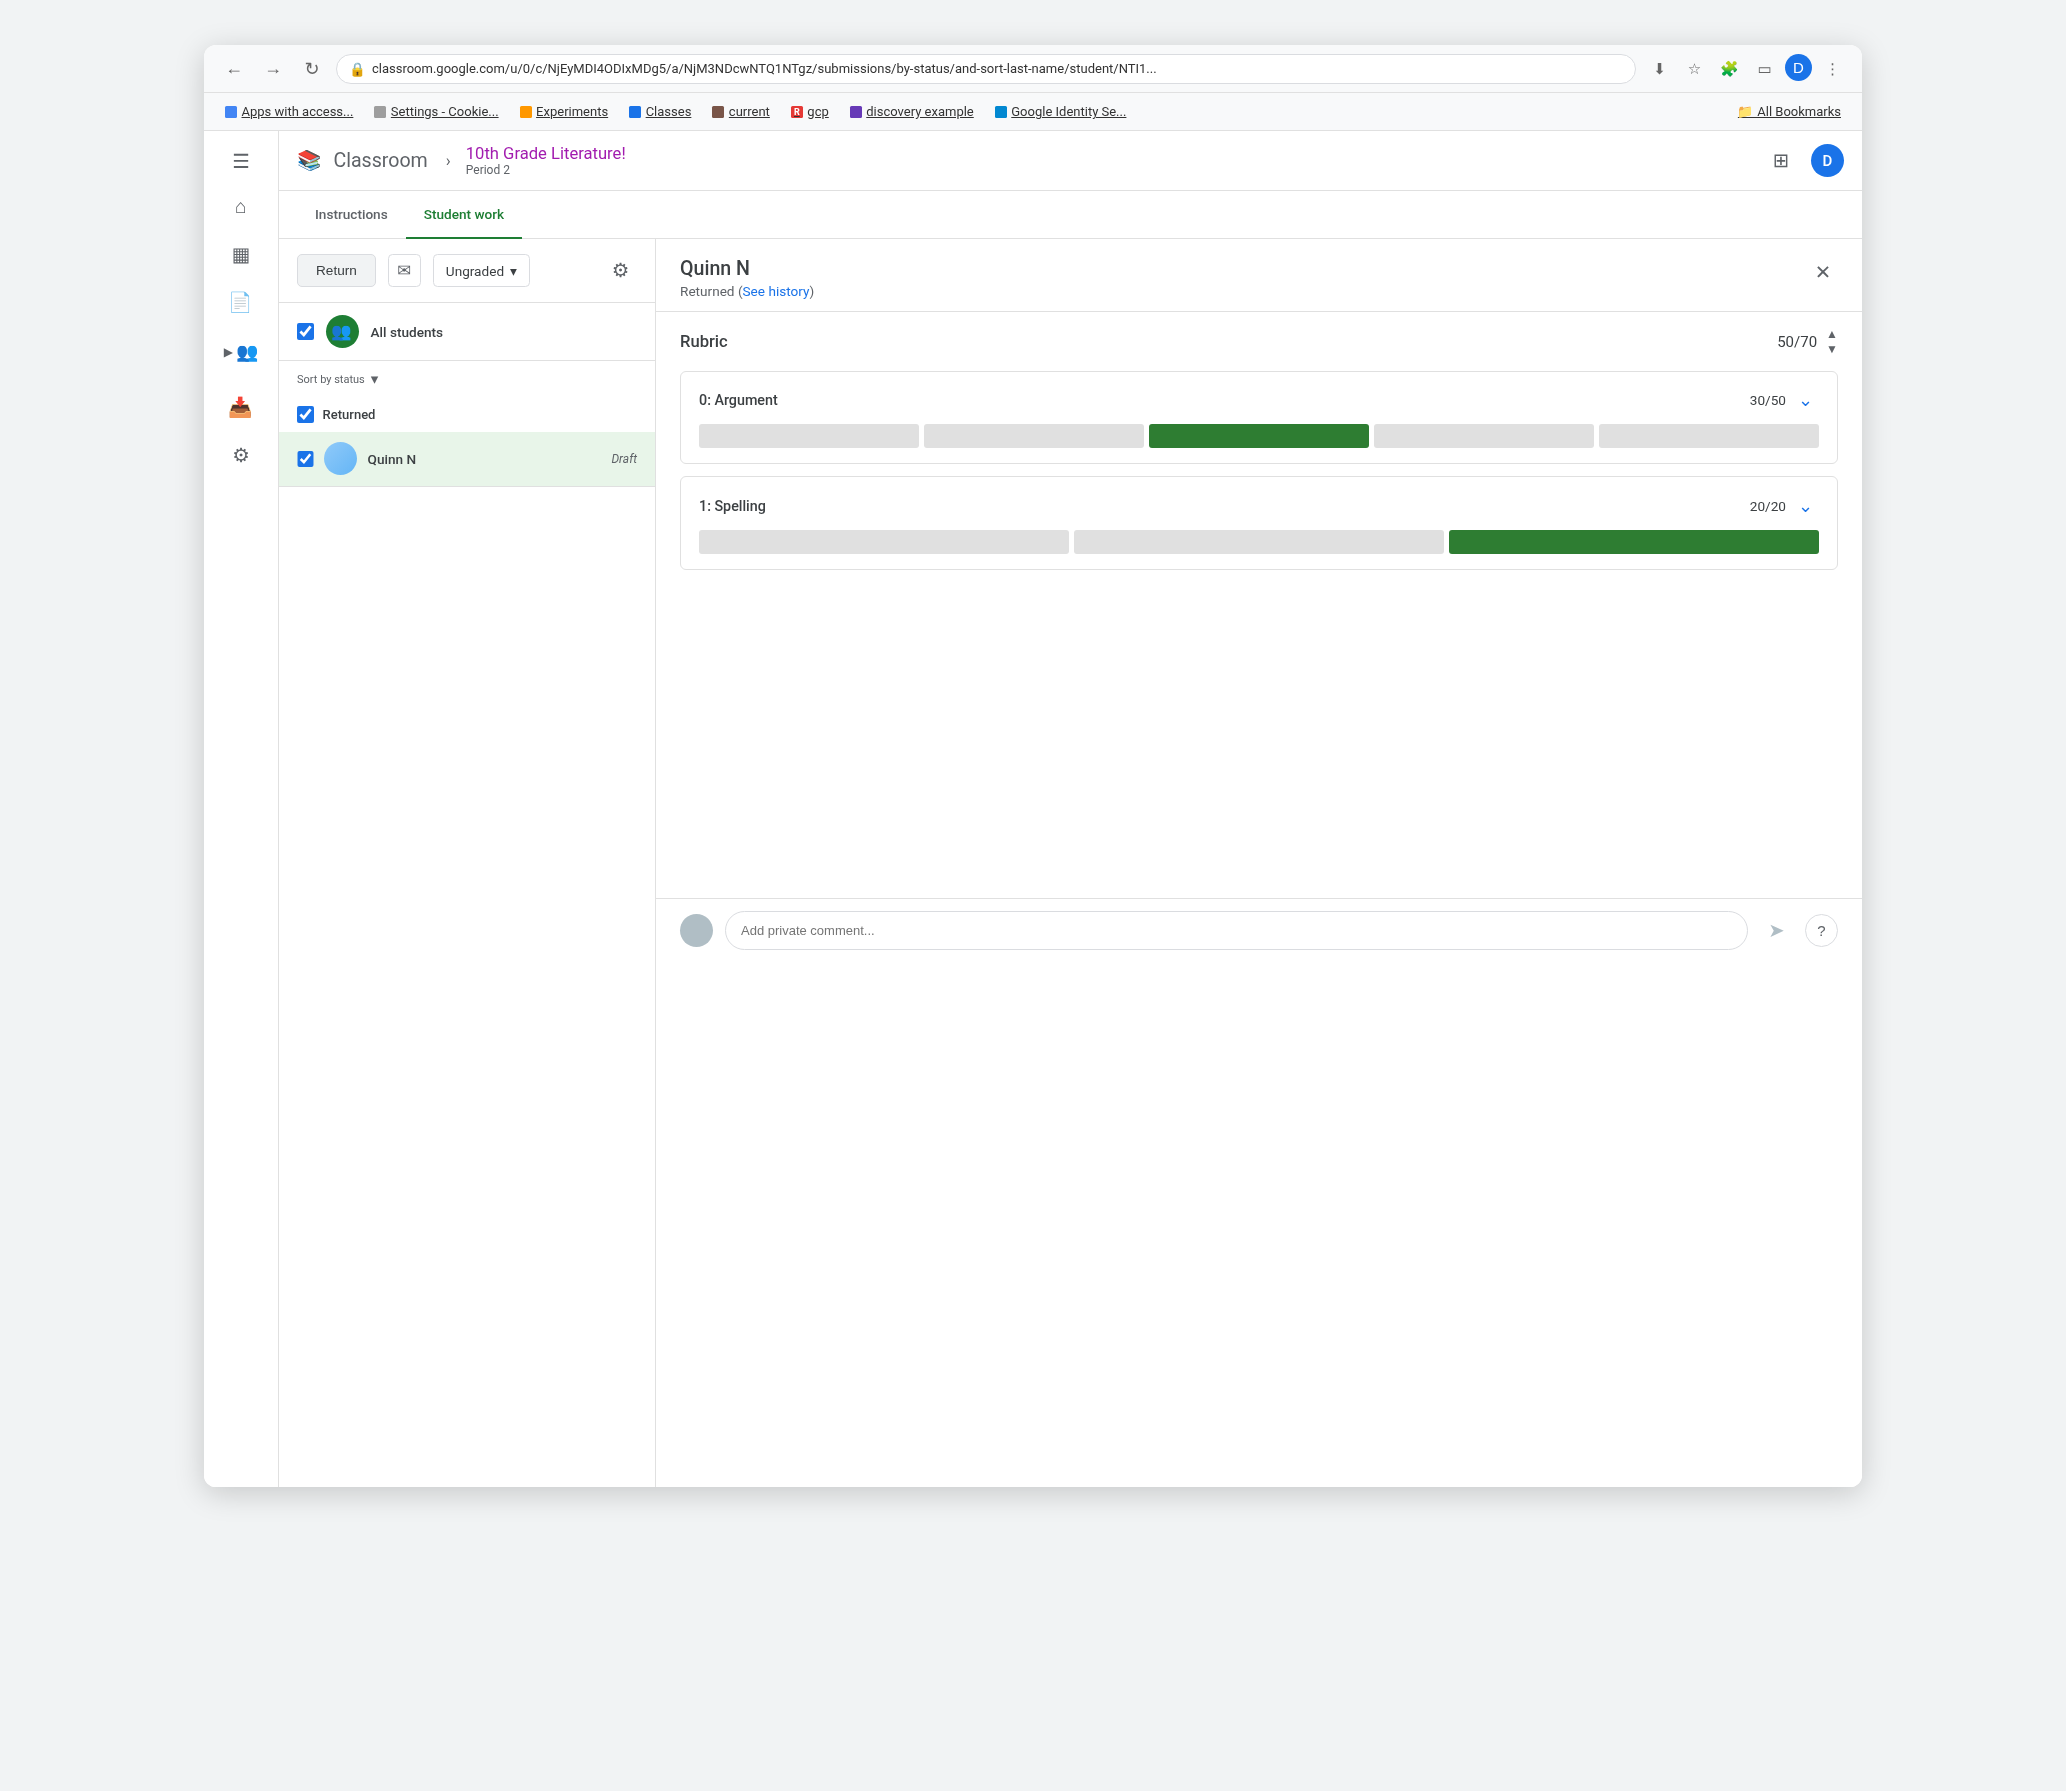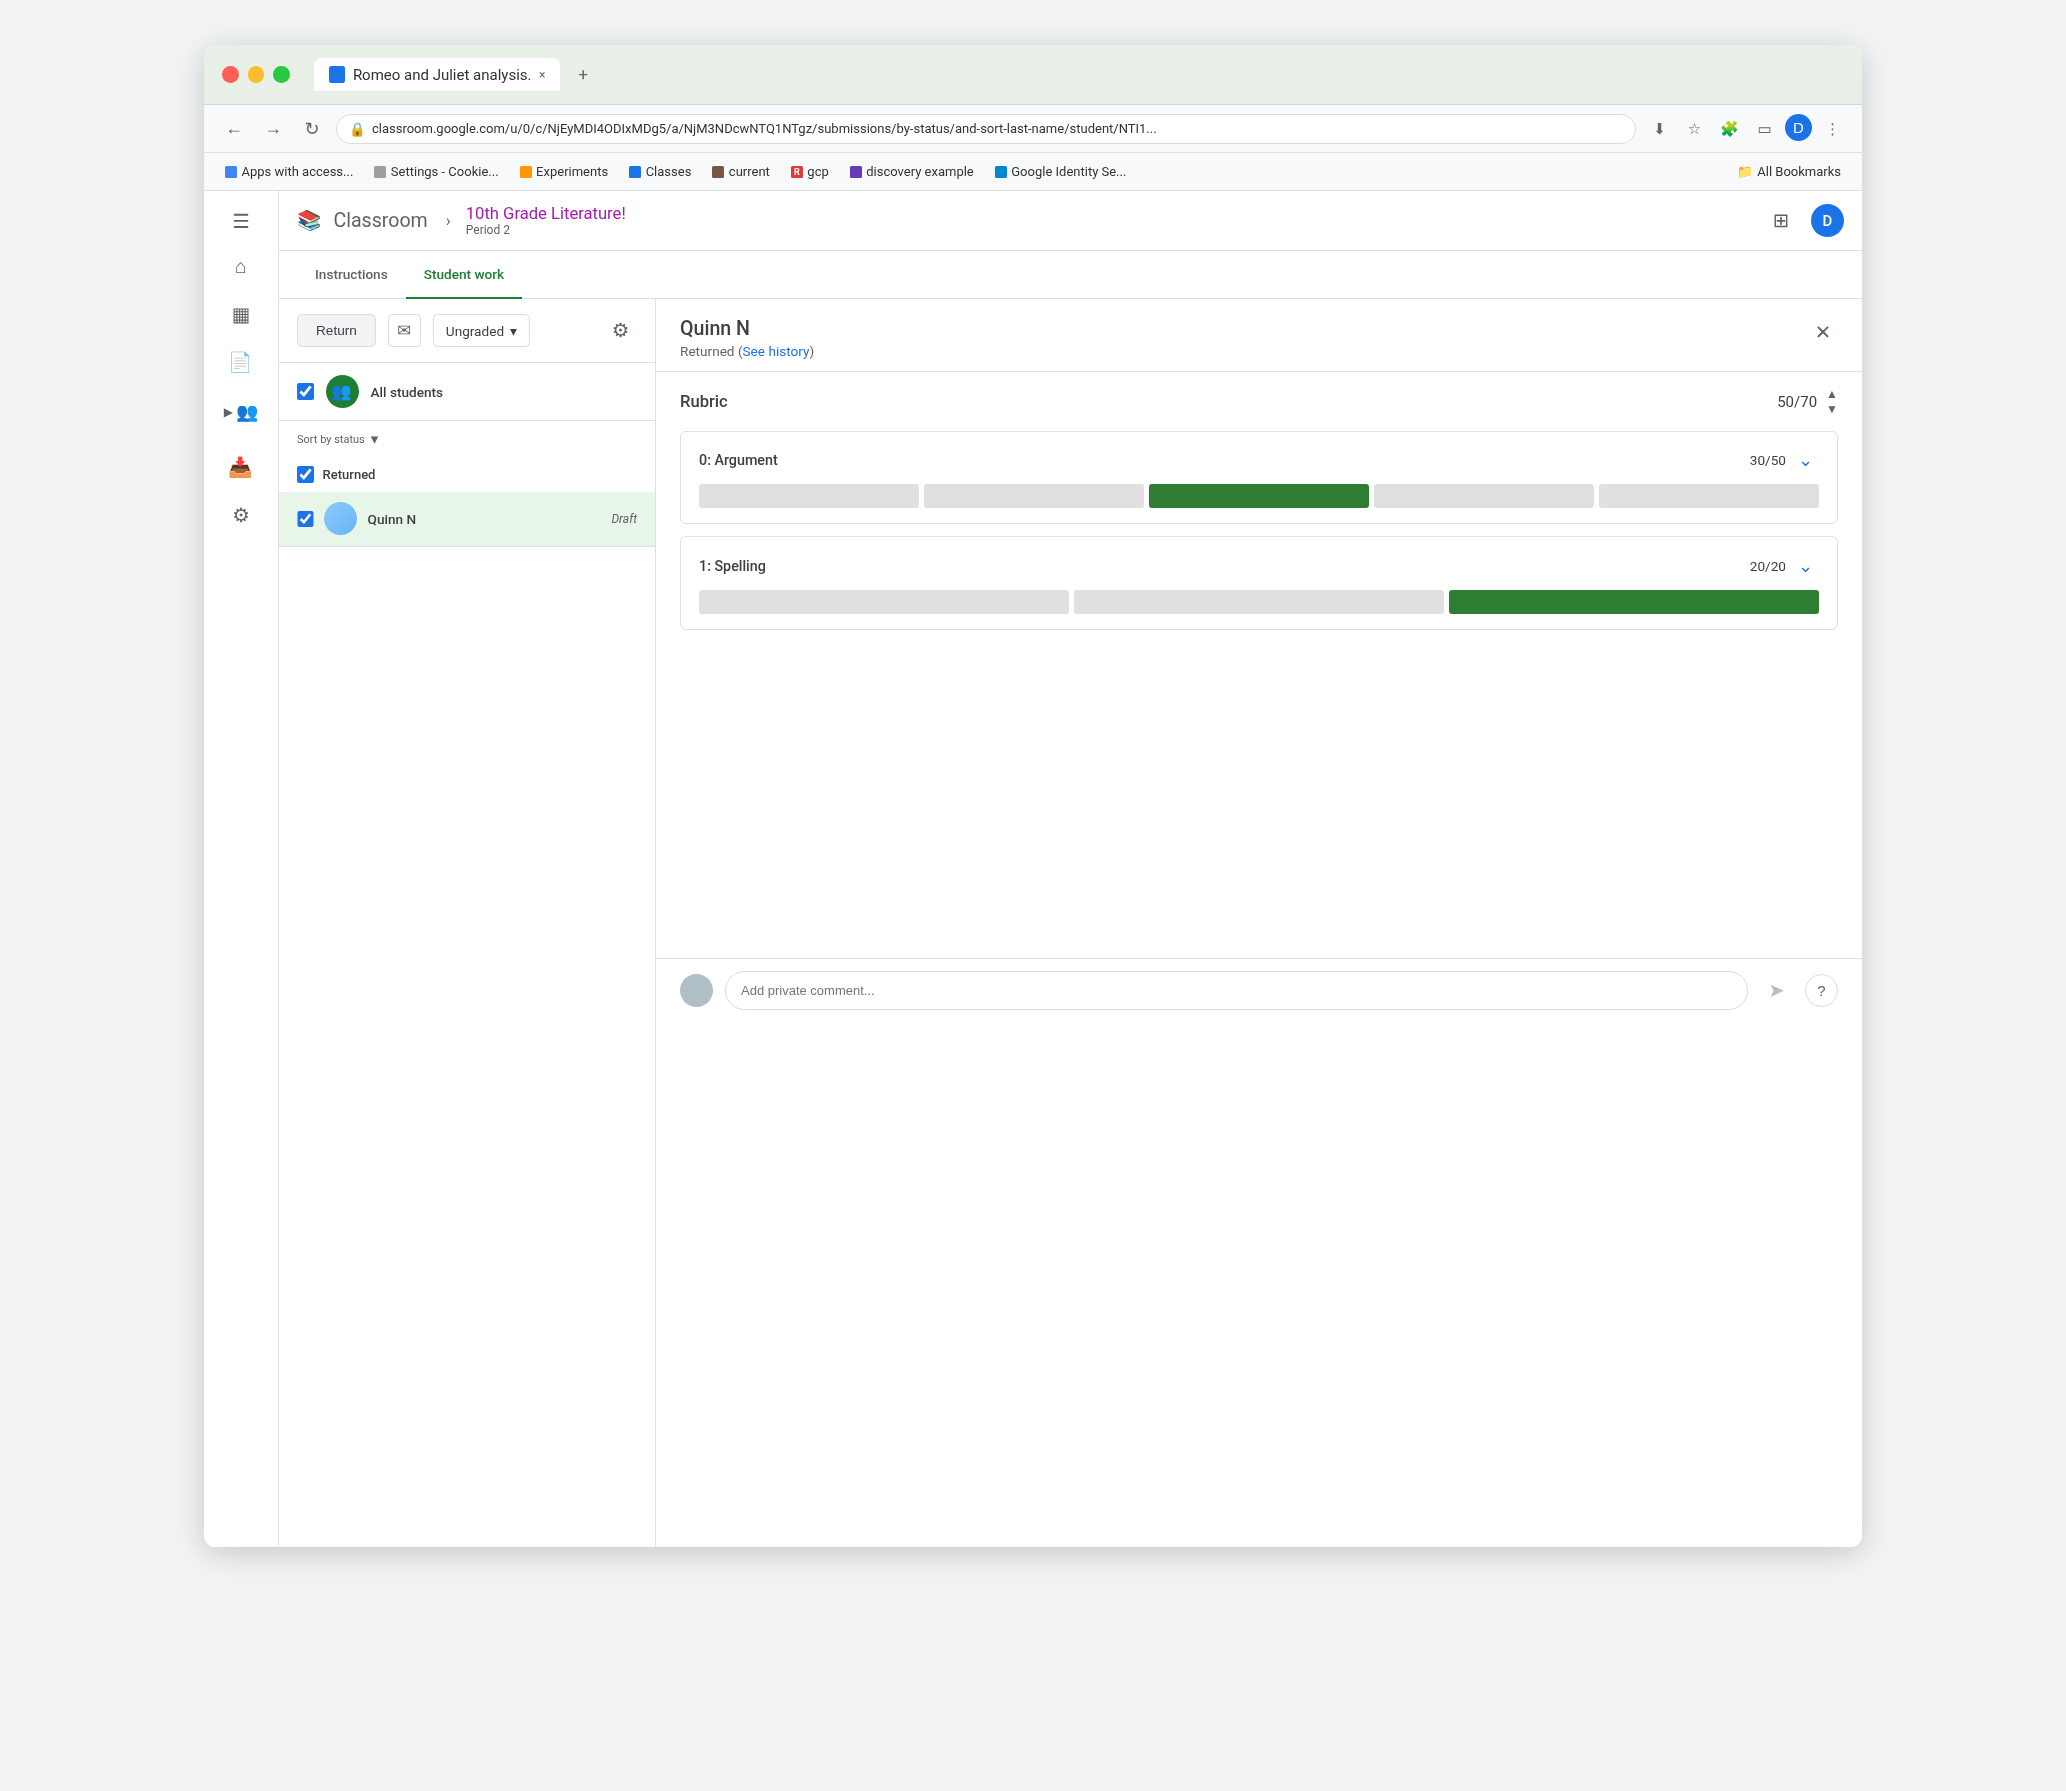--- a/index.html
+++ b/index.html
@@ -98,20 +98,21 @@
     }
     .bookmark-item {
       padding: 4.5px 9px;
       border-radius: 3px;
       cursor: pointer;
       color: #333;
       display: flex;
       align-items: center;
       gap: 4.5px;
       white-space: nowrap;
+      text-decoration: underline;
     }
     .bookmark-favicon { width: 12px; height: 12px; border-radius: 1.5px; }
     .bookmark-favicon-g { background: #4285f4; }
     .bookmark-favicon-cog { background: #9e9e9e; }
     .bookmark-favicon-exp { background: #ff9800; }
     .bookmark-favicon-cls { background: #1a73e8; }
     .bookmark-favicon-fold { background: #795548; }
     .bookmark-favicon-rpi { background: #e53935; }
     .bookmark-favicon-disc { background: #673ab7; }
     .bookmark-favicon-gid { background: #0288d1; }
@@ -485,33 +486,20 @@
       font-size: 15px;
       cursor: pointer;
       display: flex; align-items: center; justify-content: center;
     }
   </style>
 </head>
 <body>
 
 <div class="browser-window">
 
-  <div class="browser-titlebar">
-    <div class="traffic-lights">
-      <div class="tl tl-red"></div>
-      <div class="tl tl-yellow"></div>
-      <div class="tl tl-green"></div>
-    </div>
-    <div class="browser-tab">
-      <div class="tab-favicon"></div>
-      <span>Romeo and Juliet analysis.</span>
-      <span class="tab-close">×</span>
-    </div>
-    <span class="tab-add">+</span>
-  </div>
 
   <div class="browser-toolbar">
     <button class="nav-btn">←</button>
     <button class="nav-btn">→</button>
     <button class="nav-btn">↻</button>
     <div class="address-bar">
       <span style="color:#4285f4;font-size:13.6px;">🔒</span>
       <span class="address-text">classroom.google.com/u/0/c/NjEyMDI4ODIxMDg5/a/NjM3NDcwNTQ1NTgz/submissions/by-status/and-sort-last-name/student/NTI1...</span>
     </div>
     <div class="toolbar-icons">

